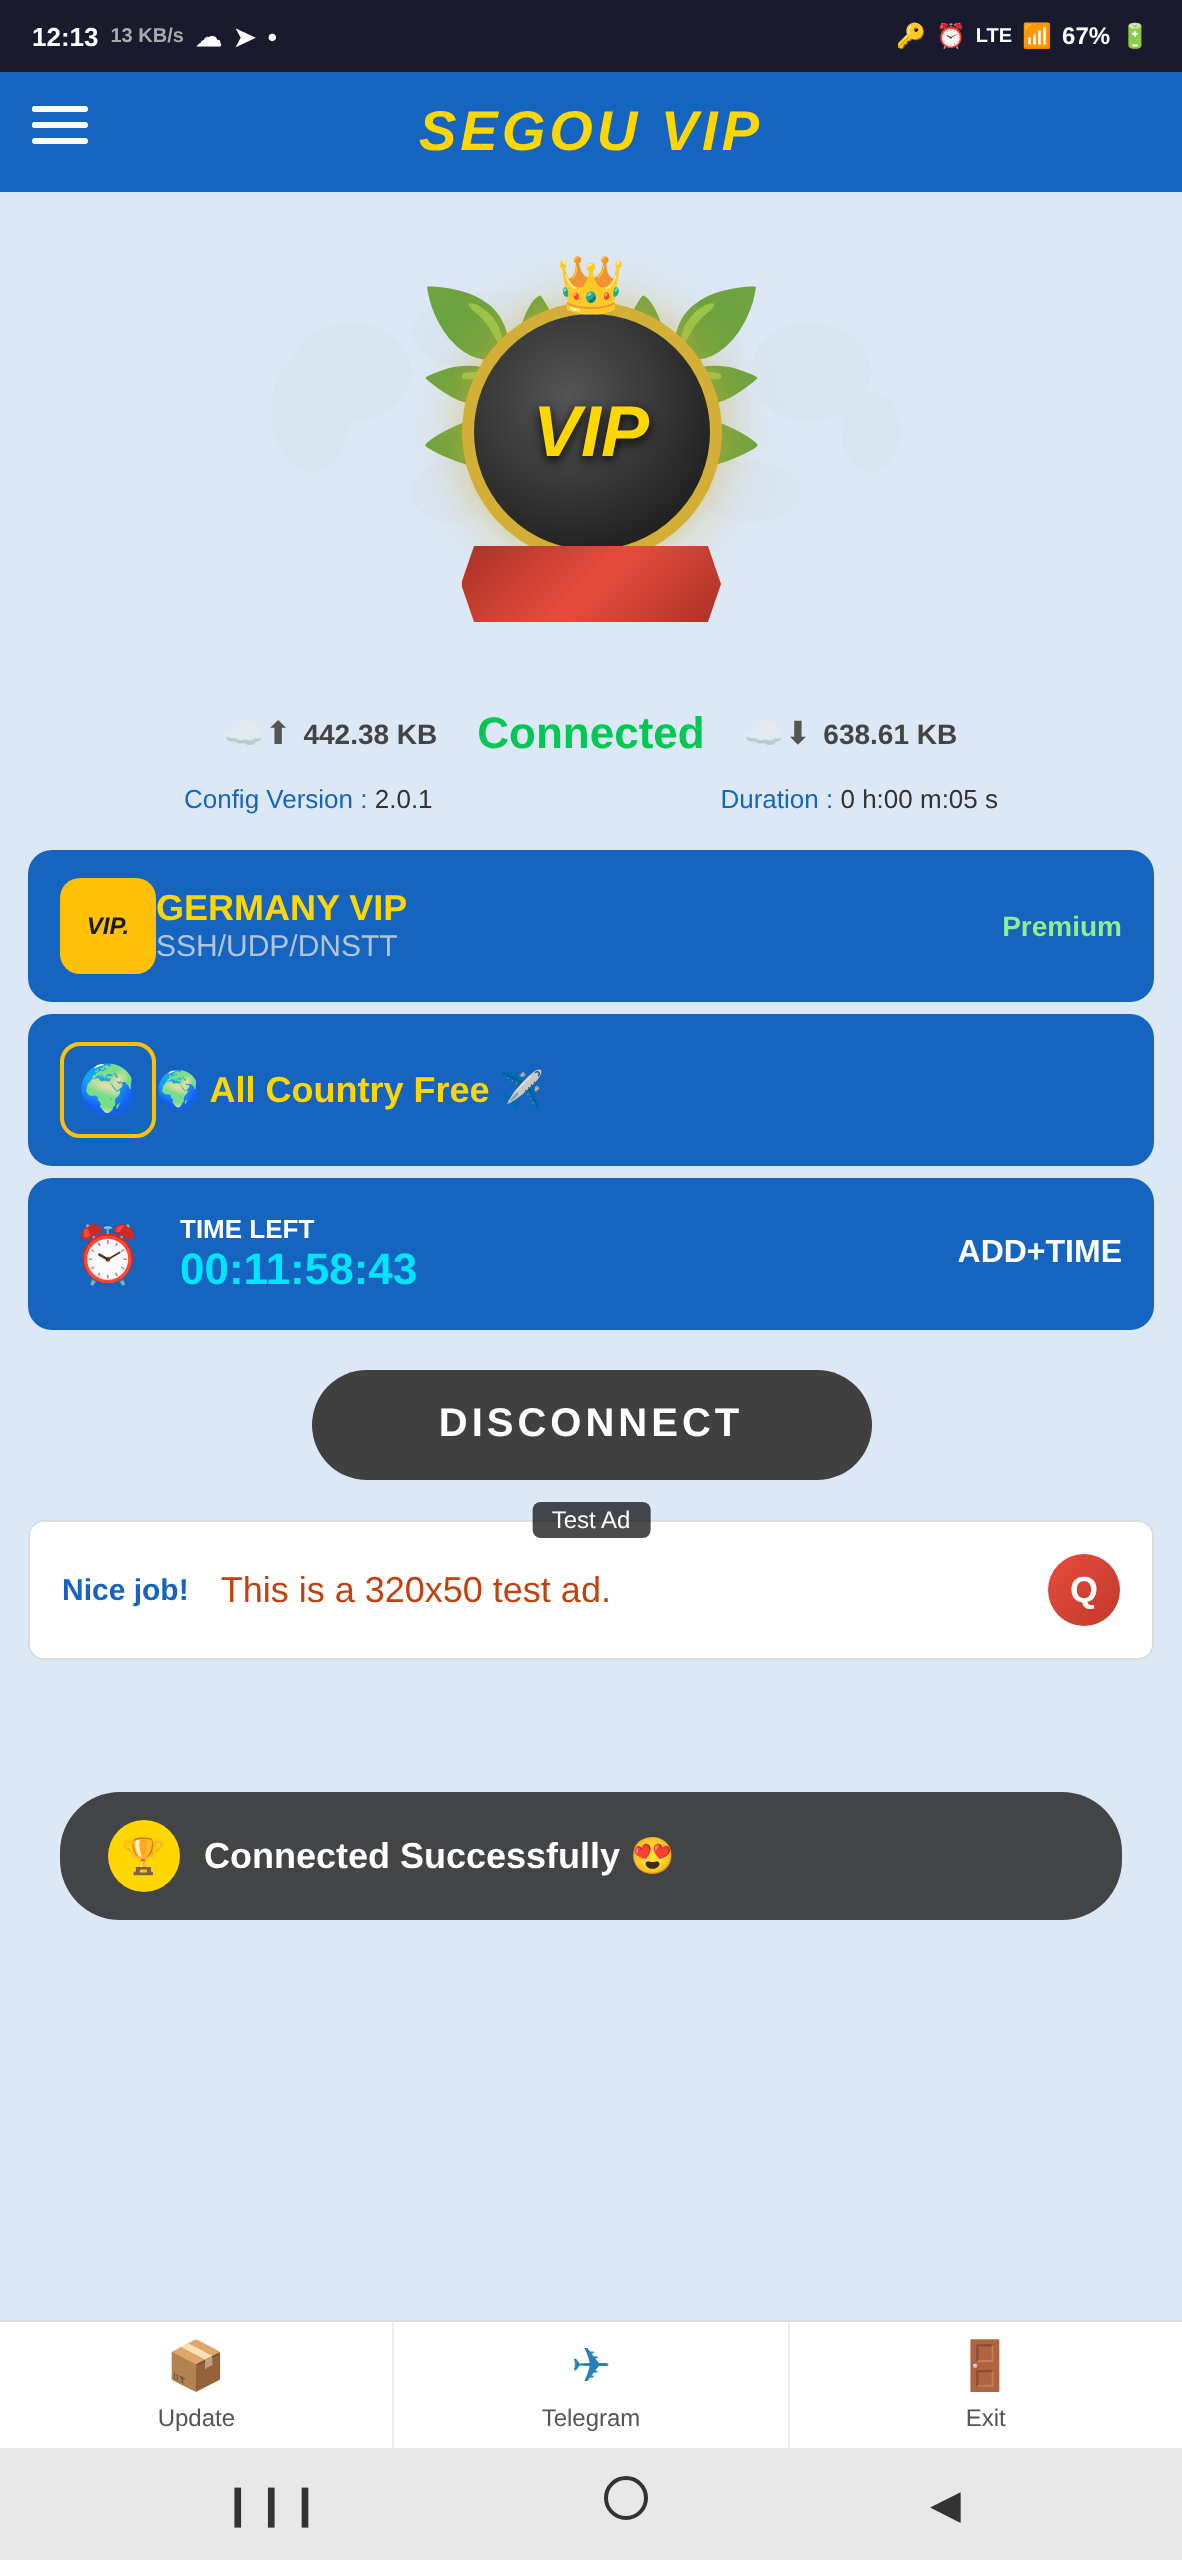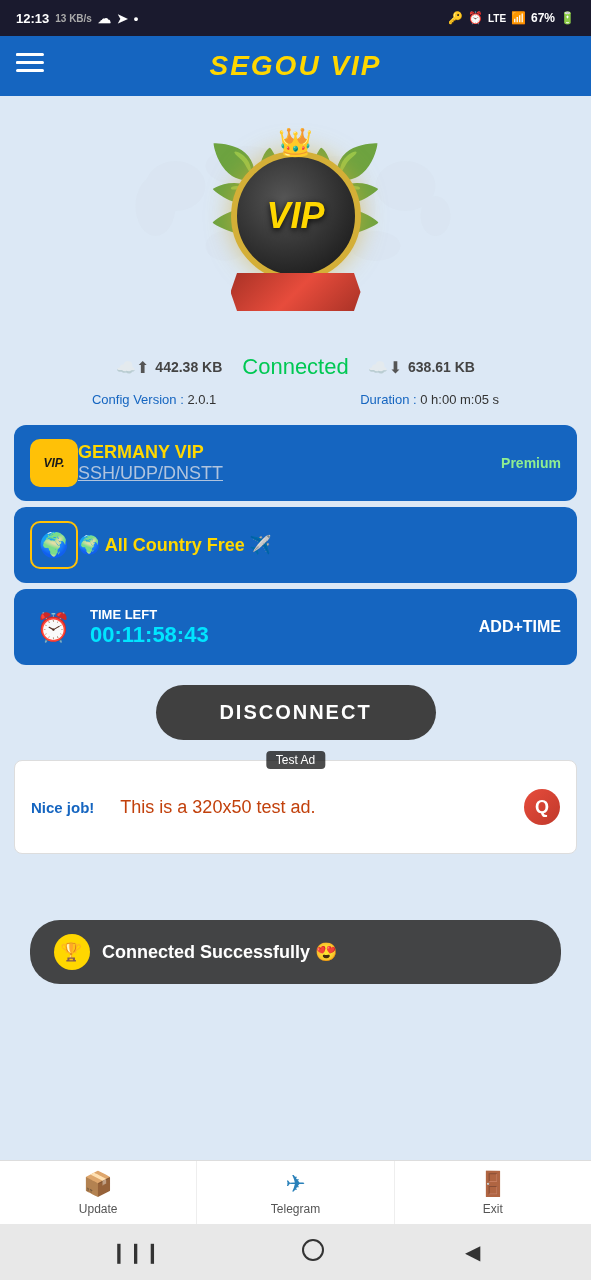--- a/index.html
+++ b/index.html
@@ -94,21 +94,21 @@
       gap: 6px;
       font-size: 14px;
       color: #555;
     }
     .stat-icon { font-size: 16px; }
     .stat-value { color: #444; font-weight: bold; }
     .connected-badge {
       background: transparent;
       color: #00c853;
       font-size: 22px;
-      font-weight: 400;
+      font-weight: 700;
     }
 
     
     .config-row {
       display: flex;
       justify-content: space-around;
       padding: 4px 20px 12px;
       font-size: 13px;
     }
     .config-item { color: #1565c0; }
@@ -141,22 +141,21 @@
       border: 2px solid #ffc107;
     }
     .server-info { flex: 1; }
     .server-name {
       color: #ffd700;
       font-size: 18px;
       font-weight: 900;
     }
     .server-protocol {
       color: #b0c4de;
-      font-size: 18px;
-      text-decoration: underline;
+      font-size: 15px;
     }
     .server-badge {
       color: #90ee90;
       font-size: 14px;
       font-weight: bold;
     }
 
     
     .time-card {
       background: #1565c0;
@@ -210,24 +209,24 @@
       width: 280px;
       text-align: center;
     }
 
     
     .ad-banner {
       background: white;
       border: 1px solid #ddd;
       border-radius: 8px;
       margin: 10px 14px;
-      padding: 28px 16px;
-      display: flex;
-      align-items: center;
-      gap: 26px;
+      padding: 16px 16px;
+      display: flex;
+      align-items: center;
+      gap: 16px;
       position: relative;
     }
     .ad-label {
       position: absolute;
       top: -10px;
       left: 50%;
       transform: translateX(-50%);
       background: rgba(0,0,0,0.7);
       color: white;
       font-size: 12px;

